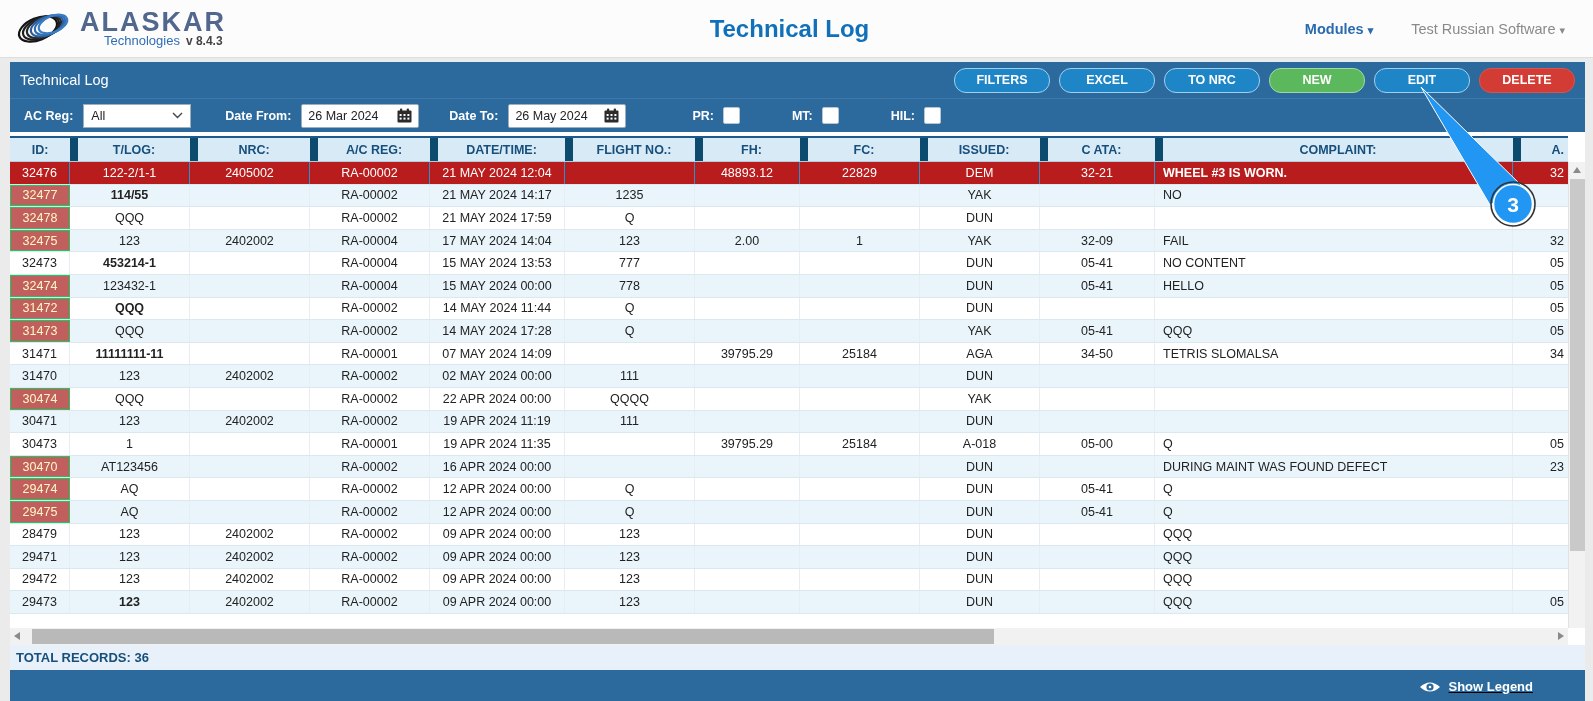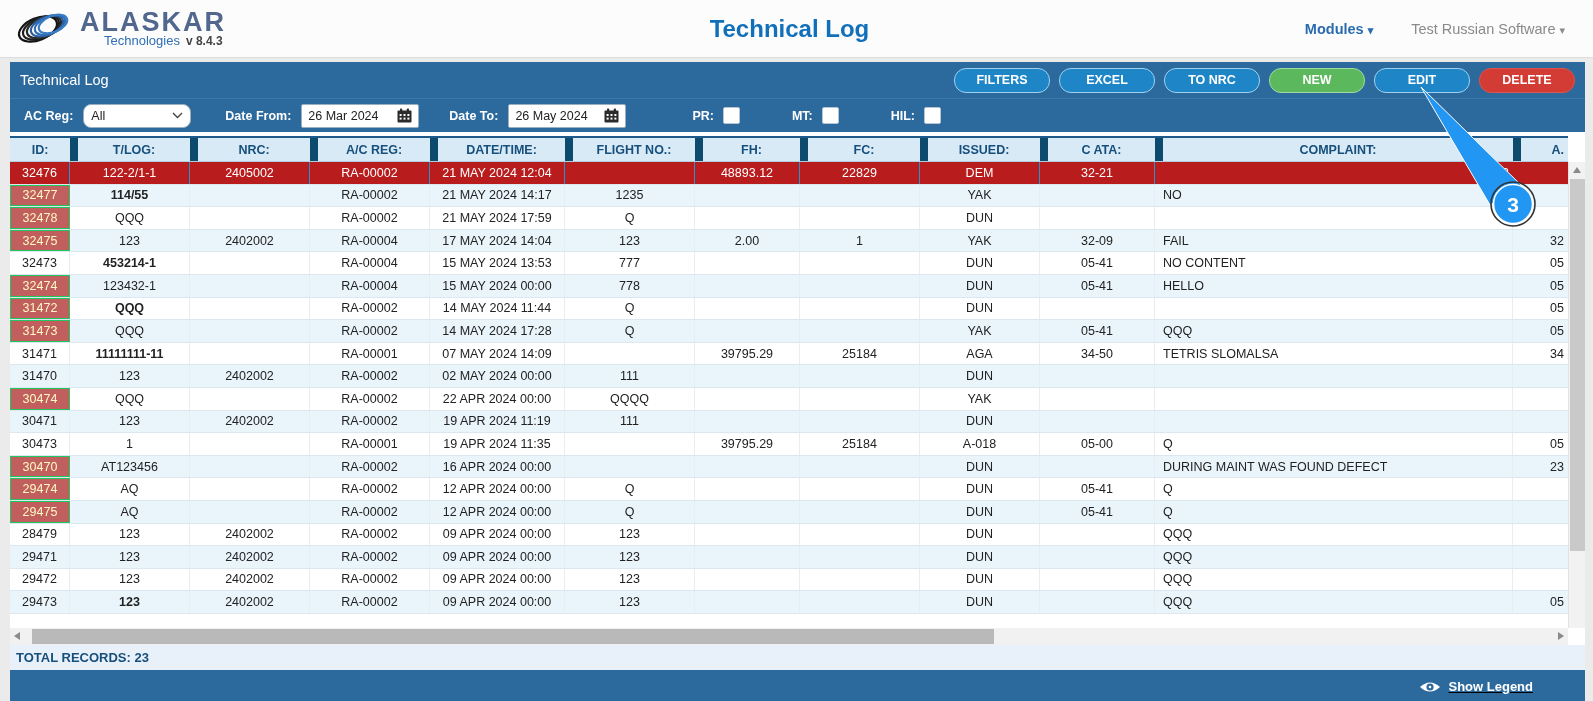--- a/index.html
+++ b/index.html
@@ -29,21 +29,21 @@
   .btns { display:flex; gap:9px; }
   .btn { height:25px; min-width:96px; padding:0 14px; border-radius:12px; color:#fff; font-weight:bold;
          font-size:12.5px; display:flex; align-items:center; justify-content:center; cursor:pointer; }
   .btn.blue  { background:#1e86c7; border:1px solid #9fd0ef; }
   .btn.green { background:#5cb85c; border:1px solid #a3d7a3; }
   .btn.red   { background:#d33c35; border:1px solid #d9534f; }
 
   .filterbar { height:34px; background:#2c6a9e; border-top:1px solid #3c78aa; display:flex; align-items:center;
                padding:0 14px; color:#fff; font-size:12.5px; font-weight:bold; }
   .f-label { margin-right:10px; }
-  .selectbox { width:108px; height:24px; background:#fff; border:1px solid #9ab0c0; border-radius:8px;
+  .selectbox { width:108px; height:24px; background:#fff; border:1px solid #9ab0c0; border-radius:0;
                color:#222; font-weight:normal; display:flex; align-items:center; padding:0 7px; margin-right:34px; cursor:pointer; }
   .selectbox .sel-val { flex:1; }
   .datebox { width:118px; height:24px; background:#fff; border:1px solid #9ab0c0; border-radius:2px;
              color:#222; font-weight:normal; display:flex; align-items:center; padding:0 6px; margin-right:30px; cursor:text; }
   .datebox .d-val { flex:1; font-size:12.5px; }
   .checkgroup { display:flex; align-items:center; margin-left:36px; }
   .checkitem { display:flex; align-items:center; margin-right:52px; }
   .checkbox { width:17px; height:17px; background:#fff; border:1px solid #b6c6d2; border-radius:2px; margin-left:9px; cursor:pointer; }
 
   .gap { height:4px; background:#fff; }
@@ -215,20 +215,21 @@
           <div class="td idcell">32476</div>
           <div class="td">122-2/1-1</div>
           <div class="td">2405002</div>
           <div class="td">RA-00002</div>
           <div class="td">21 MAY 2024 12:04</div>
           <div class="td"></div>
           <div class="td">48893.12</div>
           <div class="td">22829</div>
           <div class="td">DEM</div>
           <div class="td">32-21</div>
+          <div class="td complaint">WHEEL #3 IS WORN.</div>
           <div class="td acol">32</div>
         </div>
         <div class="tr grid-row alt">
           <div class="td idcell flagged">32477</div>
           <div class="td b">114/55</div>
           <div class="td"></div>
           <div class="td">RA-00002</div>
           <div class="td">21 MAY 2024 14:17</div>
           <div class="td">1235</div>
           <div class="td"></div>
@@ -498,21 +499,21 @@
     </div>
   </div>
 
   <div class="hscroll">
     <div class="arrow-left"></div>
     <div class="hthumb"></div>
     <div class="arrow-right"></div>
   </div>
 
   <div class="totalbar">
-    <span>TOTAL RECORDS: 23</span>
+    <span>TOTAL RECORDS: 36</span>
   </div>
 
   <div class="footerbar">
     <div class="legend-toggle">
       <svg width="22" height="14" viewBox="0 0 22 14">
         <path d="M1 7 Q11 -2 21 7 Q11 16 1 7 Z" fill="#fff"></path>
         <circle cx="11" cy="7" r="3.6" fill="#2c6a9e"></circle>
         <circle cx="11" cy="7" r="1.3" fill="#fff"></circle>
       </svg>
       <span>Show Legend</span>

